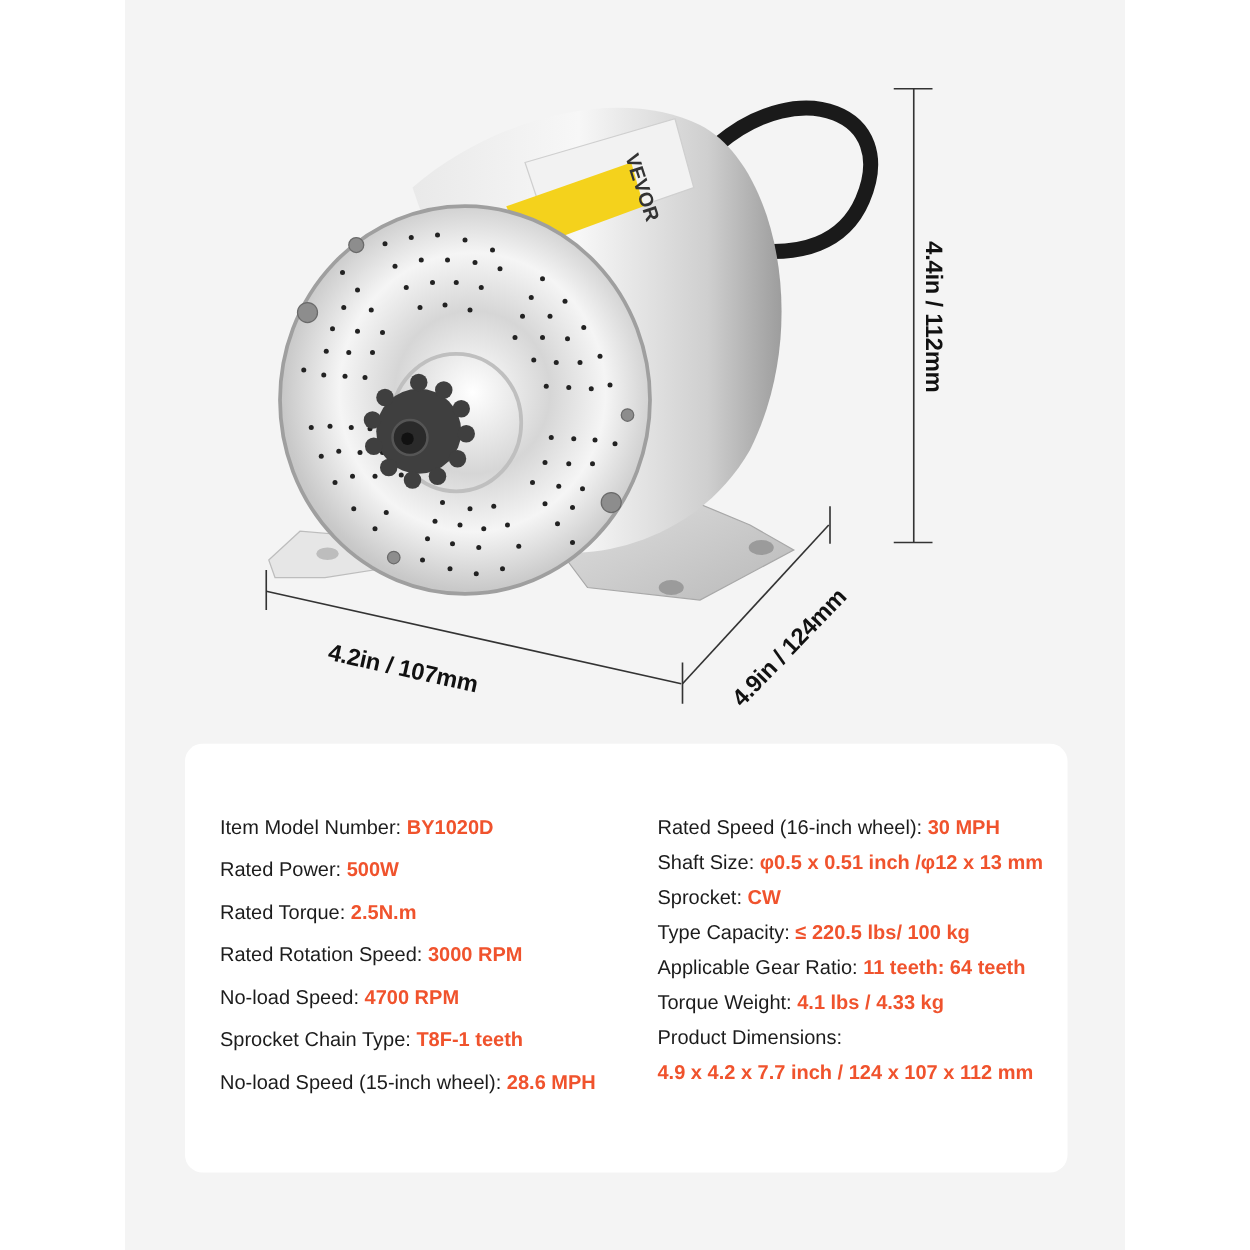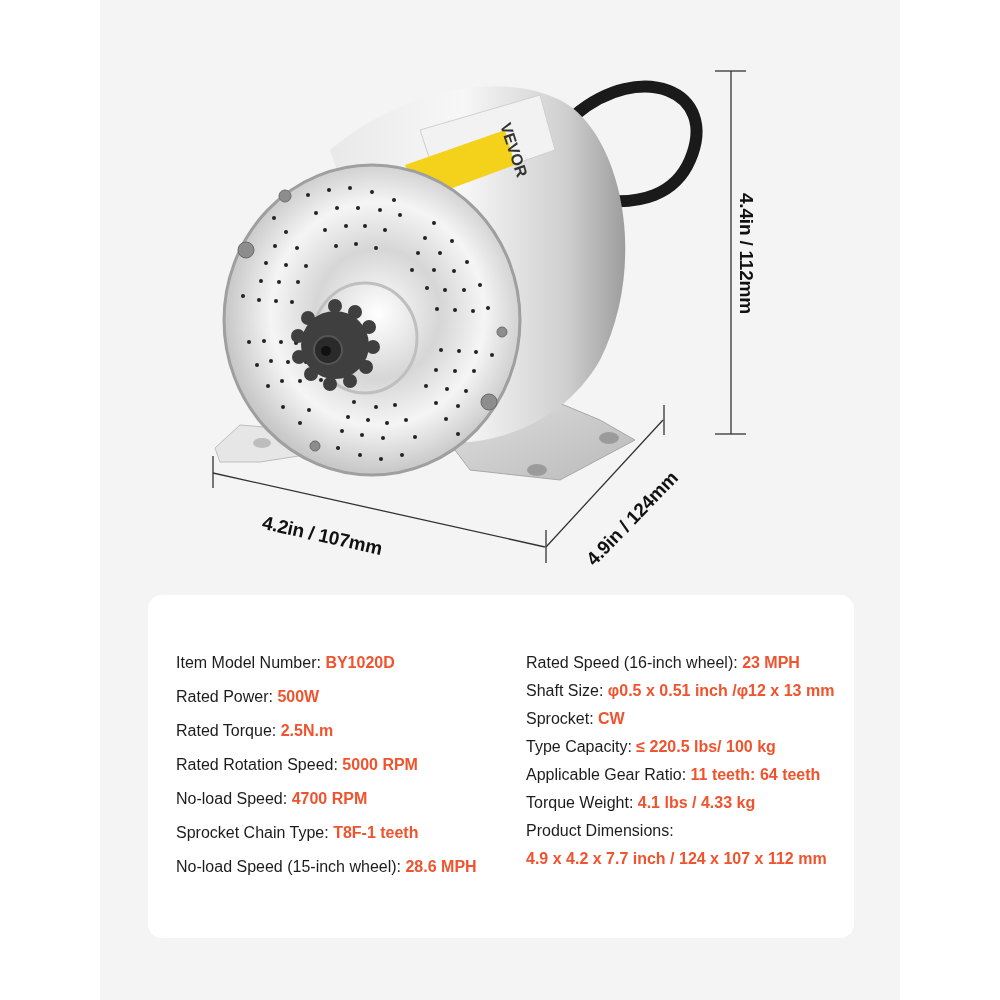--- a/index.html
+++ b/index.html
@@ -227,36 +227,36 @@
     <div class="spec-row" style="top:59px">
       <span class="label">Item Model Number:  </span><span class="value">BY1020D</span>
     </div>
     <div class="spec-row" style="top:93px">
       <span class="label">Rated Power: </span><span class="value">500W</span>
     </div>
     <div class="spec-row" style="top:127px">
       <span class="label">Rated Torque: </span><span class="value">2.5N.m</span>
     </div>
     <div class="spec-row" style="top:161px">
-      <span class="label">Rated Rotation Speed: </span><span class="value">5000 RPM</span>
+      <span class="label">Rated Rotation Speed: </span><span class="value">3000 RPM</span>
     </div>
     <div class="spec-row" style="top:195px">
       <span class="label">No-load Speed: </span><span class="value">4700 RPM</span>
     </div>
     <div class="spec-row" style="top:229px">
       <span class="label">Sprocket Chain Type: </span><span class="value">T8F-1 teeth</span>
     </div>
     <div class="spec-row" style="top:263px">
       <span class="label">No-load Speed (15-inch wheel): </span><span class="value">28.6 MPH</span>
     </div>
   </div>
 
   <div class="spec-col right">
     <div class="spec-row" style="top:59px">
-      <span class="label">Rated Speed (16-inch wheel): </span><span class="value">23 MPH</span>
+      <span class="label">Rated Speed (16-inch wheel): </span><span class="value">30 MPH</span>
     </div>
     <div class="spec-row" style="top:87px">
       <span class="label">Shaft Size: </span><span class="value">φ0.5 x 0.51 inch /φ12 x 13 mm</span>
     </div>
     <div class="spec-row" style="top:115px">
       <span class="label">Sprocket: </span><span class="value">CW</span>
     </div>
     <div class="spec-row" style="top:143px">
       <span class="label">Type Capacity: </span><span class="value">≤ 220.5 lbs/ 100 kg</span>
     </div>

